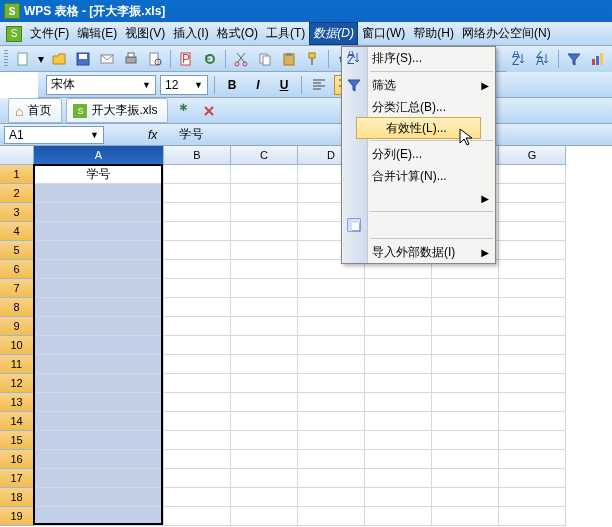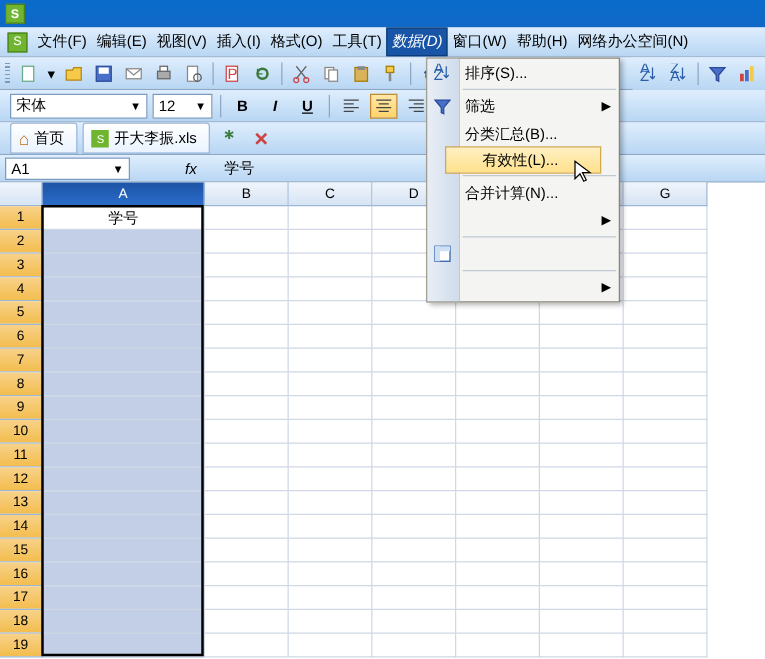--- a/index.html
+++ b/index.html
@@ -12,21 +12,21 @@
 .menubar .icon { width: 16px; height: 16px; background: #6fb52f; border: 1px solid #4a8020; margin: 0 4px; display: flex; align-items: center; justify-content: center; color: #fff; font-size: 10px; }
 .menu-item { padding: 3px 4px; cursor: default; }
 .menu-item.active { background: #1955a6; color: #fff; border: 1px solid #0d3c7a; padding: 2px 3px; font-style: italic; }
 
 .toolbar { background: linear-gradient(#dfeefd, #b8d6f3); height: 26px; display: flex; align-items: center; padding: 0 4px; gap: 2px; border-bottom: 1px solid #8ba8c8; position: relative; }
 .toolbar .grip { width: 4px; height: 18px; background: repeating-linear-gradient(#7a9ac0 0 1px, transparent 1px 3px); margin-right: 2px; }
 .tbtn { width: 22px; height: 22px; border: 1px solid transparent; display: flex; align-items: center; justify-content: center; cursor: default; }
 .tbtn svg { width: 16px; height: 16px; }
 .sep { width: 1px; height: 18px; background: #8ba8c8; margin: 0 2px; }
 
-.format-bar { background: linear-gradient(#dfeefd, #b8d6f3); height: 26px; display: flex; align-items: center; padding: 0 4px; gap: 4px; border-bottom: 1px solid #8ba8c8; }
+.format-bar { background: linear-gradient(#dfeefd, #b8d6f3); height: 26px; display: flex; align-items: center; padding: 0 4px; gap: 4px; border-bottom: 1px solid #8ba8c8; margin-left: 38px; }
 .combo { background: #fff; border: 1px solid #7a9ac0; height: 20px; display: flex; align-items: center; padding: 0 4px; }
 .combo .arrow { margin-left: 4px; font-size: 9px; }
 .font-combo { width: 110px; }
 .size-combo { width: 48px; }
 .fbtn { width: 22px; height: 20px; border: 1px solid transparent; display: flex; align-items: center; justify-content: center; cursor: default; font-weight: bold; }
 .fbtn.active { border: 1px solid #c18a2f; background: linear-gradient(#ffe7a8,#ffd36b); }
 
 .doc-tabs { background: linear-gradient(#dfeefd, #b8d6f3); height: 26px; display: flex; align-items: center; padding: 0 4px; gap: 4px; border-bottom: 1px solid #8ba8c8; }
 .tab { background: linear-gradient(#fff,#e9f3ff); border: 1px solid #9db8d8; padding: 3px 10px 3px 6px; display: flex; align-items: center; gap: 4px; border-radius: 3px 3px 0 0; }
 .tab .home-icon { color: #c07020; font-size: 14px; }
@@ -64,20 +64,21 @@
 .dd-sep { height: 1px; background: #c0c8d4; margin: 2px 2px 2px 28px; }
 .cursor-ptr { position: absolute; top: 128px; left: 459px; z-index: 200; font-size: 16px; pointer-events: none; }
 
 .right-toolbar { position: absolute; right: 0; top: 46px; width: 106px; height: 26px; background: linear-gradient(#dfeefd,#b8d6f3); display: flex; align-items: center; gap: 2px; padding-left: 2px; }
 </style>
 </head>
 <body>
 
 <div class="titlebar">
   <span class="icon">S</span>
+  <span>WPS 表格 - [开大李振.xls]</span>
 </div>
 
 <div class="menubar">
   <span class="icon">S</span>
   <span class="menu-item">文件(F)</span>
   <span class="menu-item">编辑(E)</span>
   <span class="menu-item">视图(V)</span>
   <span class="menu-item">插入(I)</span>
   <span class="menu-item">格式(O)</span>
   <span class="menu-item">工具(T)</span>
@@ -522,37 +523,41 @@
         <span class="arrow-r">▶</span>
       </div>
       <div class="dd-item">
         <span>分类汇总(B)...</span>
       </div>
       <div class="dd-item highlight">
         <span>有效性(L)...</span>
       </div>
       <div class="dd-sep"></div>
       <div class="dd-item">
+        <span>分列(E)...</span>
+      </div>
+      <div class="dd-item">
         <span>合并计算(N)...</span>
       </div>
       <div class="dd-item">
         <span class="arrow-r">▶</span>
       </div>
       <div class="dd-sep"></div>
       <div class="dd-item">
         <span class="dd-icon">
           <svg width="14" height="14">
             <rect x="1" y="1" width="12" height="12" fill="#fff" stroke="#2a5fa8"></rect>
             <rect x="1" y="1" width="4" height="12" fill="#cfe0f5"></rect>
             <rect x="1" y="1" width="12" height="4" fill="#cfe0f5"></rect>
           </svg>
         </span>
       </div>
       <div class="dd-sep"></div>
       <div class="dd-item">
+        <span>导入外部数据(I)</span>
         <span class="arrow-r">▶</span>
       </div>
     </div>
 </div>
 
 <div class="cursor-ptr">
   <svg width="18" height="18">
       <path d="M1 1l0 14 4-4 3 6 2-1-3-6 6 0z" fill="#fff" stroke="#000"></path>
     </svg>
 </div>

